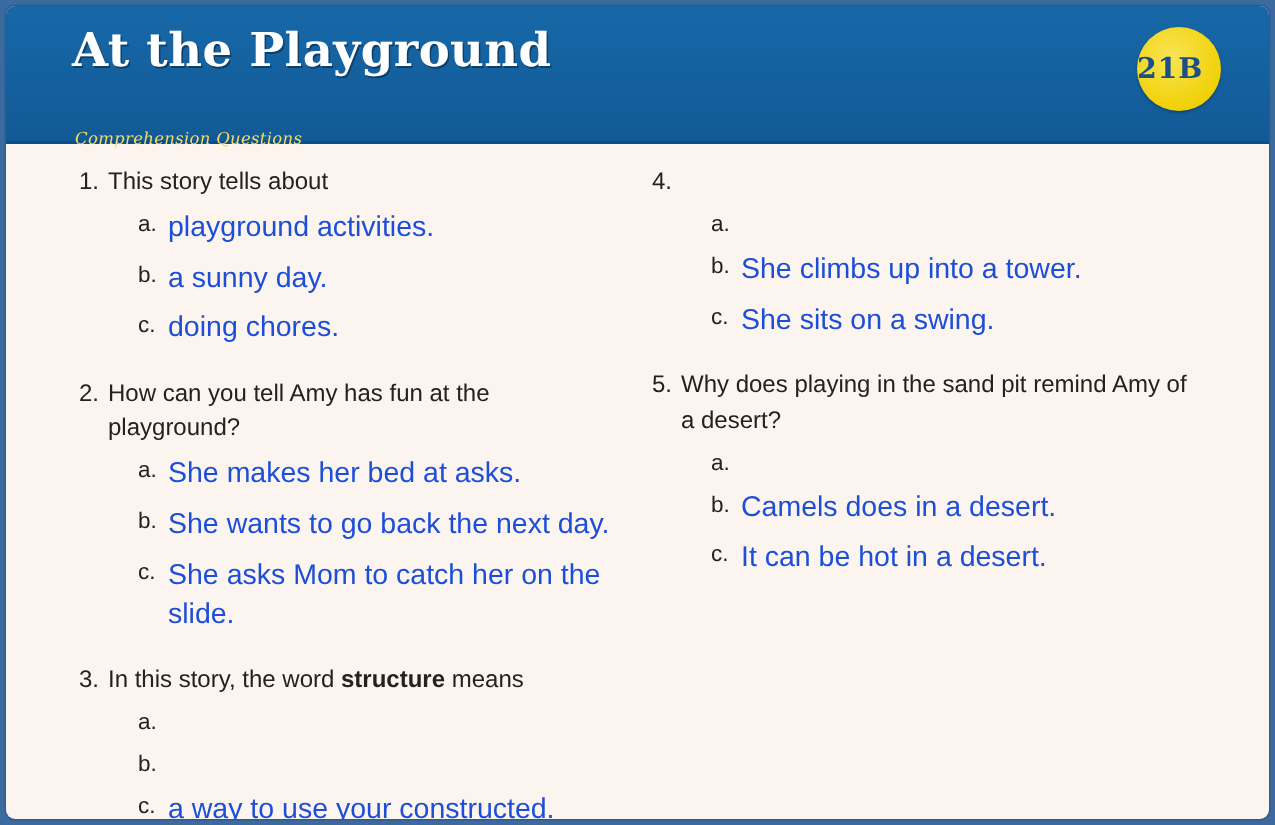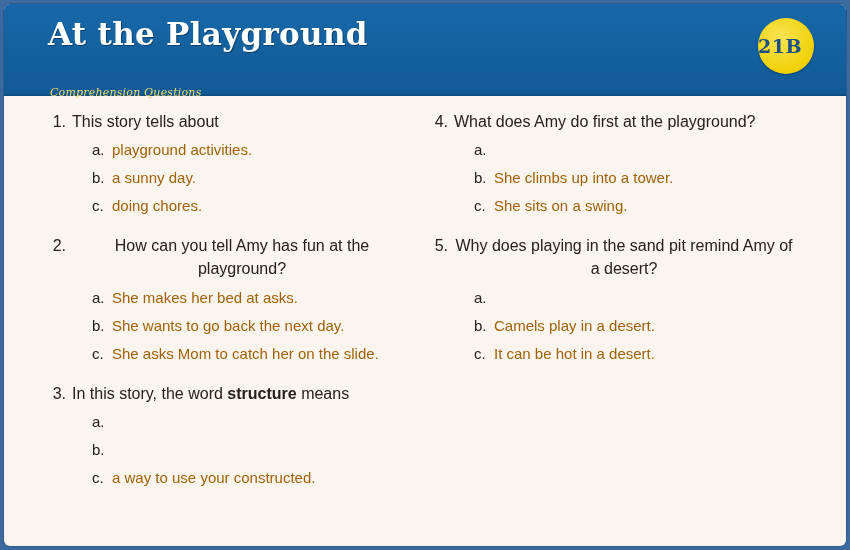--- a/index.html
+++ b/index.html
@@ -100,42 +100,41 @@
     color: #24211e;
     text-align: right;
     padding-right: 6px;
     line-height: 1.45;
   }
   .q-text {
     font-size: 16px;
     color: #24211e;
     line-height: 1.45;
     max-width: 340px;
-    text-align: center;
   }
   .q-text b { font-weight: bold; }
   .choices {
     margin-top: 6px;
     padding-left: 48px;
   }
   .choice {
     display: flex;
     align-items: flex-start;
     margin-bottom: 7px;
   }
   .choice-letter {
     width: 20px;
     flex: 0 0 20px;
     font-size: 15px;
     color: #24211e;
     line-height: 1.4;
   }
   .choice-text {
-    font-size: 15px;
-    color: #a16207;
+    font-size: 19px;
+    color: #1d4ed8;
     line-height: 1.4;
   }
 </style>
 </head>
 <body>
 
 <div class="card">
 
   <div class="header">
     <div class="title">At the Playground</div>
@@ -210,21 +209,20 @@
         </div>
       </div>
 
     </div>
 
     <div class="col col-right">
 
       <div class="q">
         <div class="q-line">
           <span class="q-num">4.</span>
-          <span class="q-text">What does Amy do first at the playground?</span>
         </div>
         <div class="choices">
           <div class="choice">
             <span class="choice-letter">a.</span>
           </div>
           <div class="choice">
             <span class="choice-letter">b.</span>
             <span class="choice-text">She climbs up into a tower.</span>
           </div>
           <div class="choice">
@@ -238,21 +236,21 @@
         <div class="q-line">
           <span class="q-num">5.</span>
           <span class="q-text">Why does playing in the sand pit remind Amy of a desert?</span>
         </div>
         <div class="choices">
           <div class="choice">
             <span class="choice-letter">a.</span>
           </div>
           <div class="choice">
             <span class="choice-letter">b.</span>
-            <span class="choice-text">Camels play in a desert.</span>
+            <span class="choice-text">Camels does in a desert.</span>
           </div>
           <div class="choice">
             <span class="choice-letter">c.</span>
             <span class="choice-text">It can be hot in a desert.</span>
           </div>
         </div>
       </div>
 
     </div>
 

